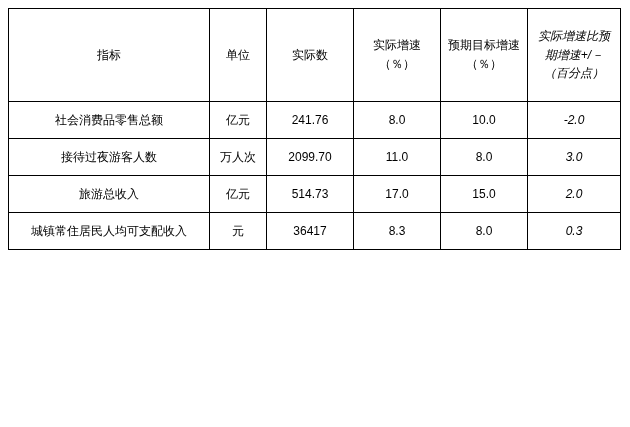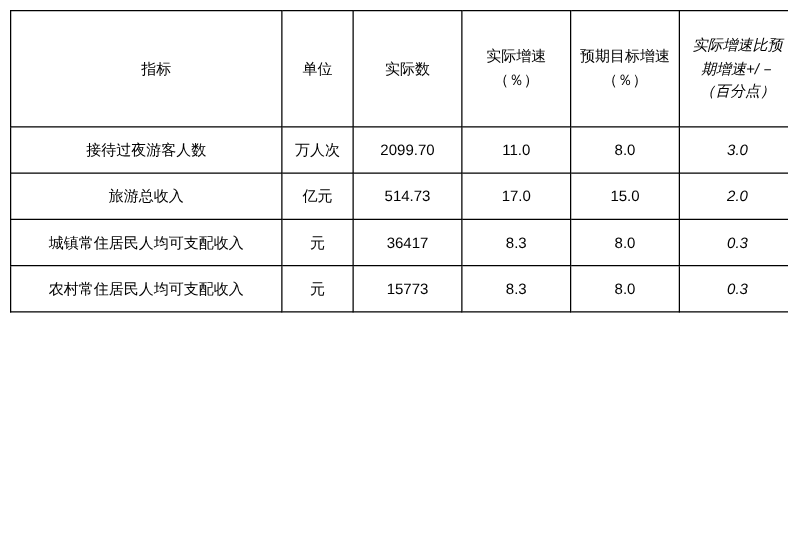--- a/index.html
+++ b/index.html
@@ -43,21 +43,21 @@
     height: 36px;
     font-size: 12.5px;
   }
   td.col-indicator {
     width: 200px;
     text-align: left;
     padding-left: 14px;
   }
   thead td.col-indicator {
     text-align: center;
-    padding-left: 16px;
+    padding-left: 0;
   }
   td.col-unit {
     width: 56px;
   }
   td.col-actual {
     width: 86px;
   }
   td.col-growth {
     width: 86px;
   }
@@ -101,20 +101,28 @@
         </td>
         <td class="col-diff">
           <span class="hdr-line">实际增速比预</span>
           <span class="hdr-sub">期增速+/－</span>
           <span class="hdr-sub">（百分点）</span>
         </td>
       </tr>
     </thead>
     <tbody>
       <tr>
+        <td class="col-indicator">社会消费品零售总额</td>
+        <td class="col-unit">亿元</td>
+        <td class="col-actual">241.76</td>
+        <td class="col-growth">8.0</td>
+        <td class="col-target">10.0</td>
+        <td class="col-diff">-2.0</td>
+      </tr>
+      <tr>
         <td class="col-indicator">接待过夜游客人数</td>
         <td class="col-unit">万人次</td>
         <td class="col-actual">2099.70</td>
         <td class="col-growth">11.0</td>
         <td class="col-target">8.0</td>
         <td class="col-diff">3.0</td>
       </tr>
       <tr>
         <td class="col-indicator">旅游总收入</td>
         <td class="col-unit">亿元</td>
@@ -124,23 +132,15 @@
         <td class="col-diff">2.0</td>
       </tr>
       <tr>
         <td class="col-indicator">城镇常住居民人均可支配收入</td>
         <td class="col-unit">元</td>
         <td class="col-actual">36417</td>
         <td class="col-growth">8.3</td>
         <td class="col-target">8.0</td>
         <td class="col-diff">0.3</td>
       </tr>
-      <tr>
-        <td class="col-indicator">农村常住居民人均可支配收入</td>
-        <td class="col-unit">元</td>
-        <td class="col-actual">15773</td>
-        <td class="col-growth">8.3</td>
-        <td class="col-target">8.0</td>
-        <td class="col-diff">0.3</td>
-      </tr>
     </tbody>
   </table>
 </div>
 
 </body></html>

